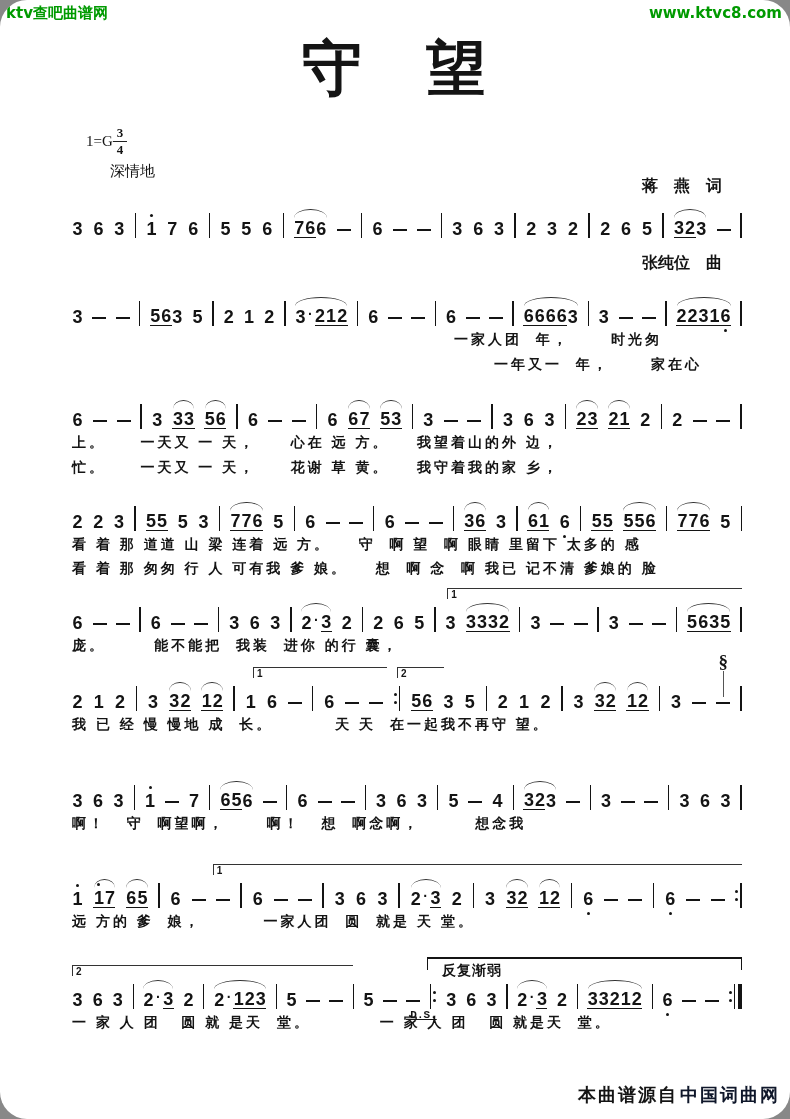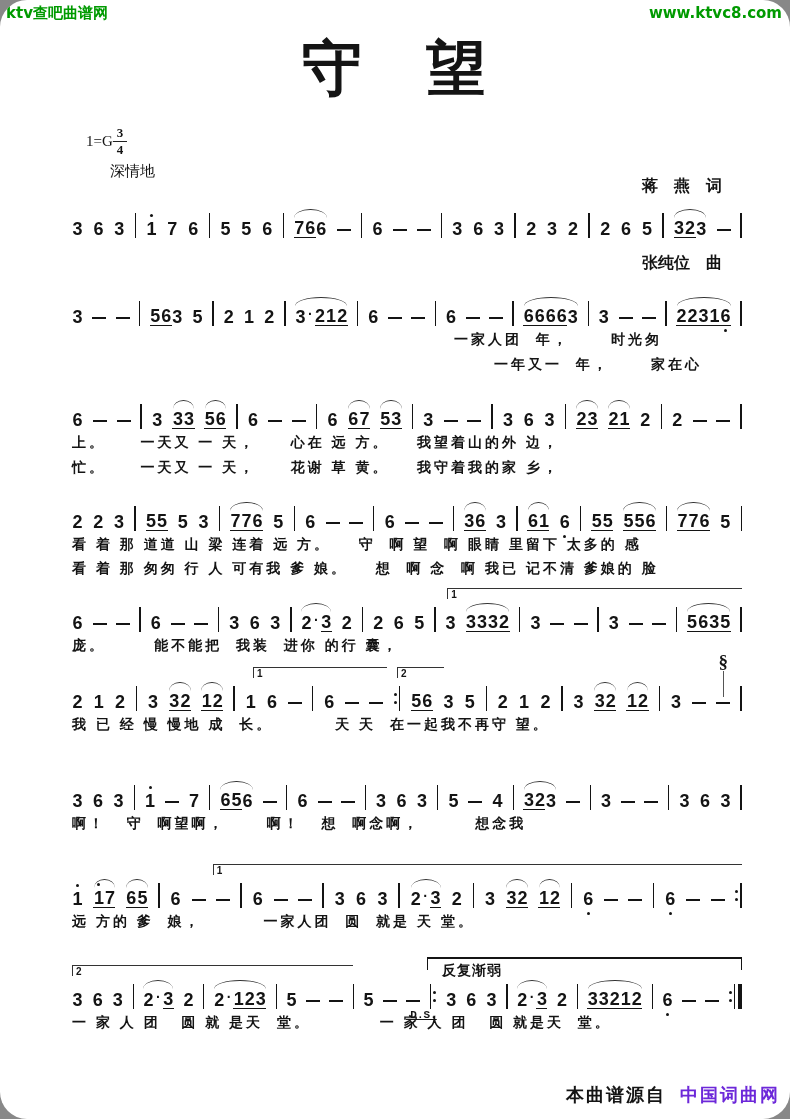--- a/index.html
+++ b/index.html
@@ -67,21 +67,21 @@
                font-size:14px;font-weight:bold;letter-spacing:1px;margin-top:12px;}
   .segno{position:absolute;top:-24px;font-size:19px;font-weight:bold;
          font-family:"Liberation Serif",serif;}
   .segno::after{content:"";position:absolute;left:50%;top:20px;width:1px;height:26px;
                 background:#555;}
   .ds{position:absolute;font-size:11px;font-weight:bold;top:36px;
       font-family:"Liberation Mono",monospace;text-decoration:underline;}
   
   .footer{position:absolute;right:10px;bottom:12px;font-size:18px;font-weight:bold;
           letter-spacing:2px;}
-  .footer .src{color:#6d28d9;margin-left:14px;}
+  .footer .src{color:#0f172a;margin-left:2px;}
 </style>
 </head>
 <body>
 
 <div id="page">
   <div class="hdr">
     <span>ktv查吧曲谱网</span>
     <span>www.ktvc8.com</span>
   </div>
 

